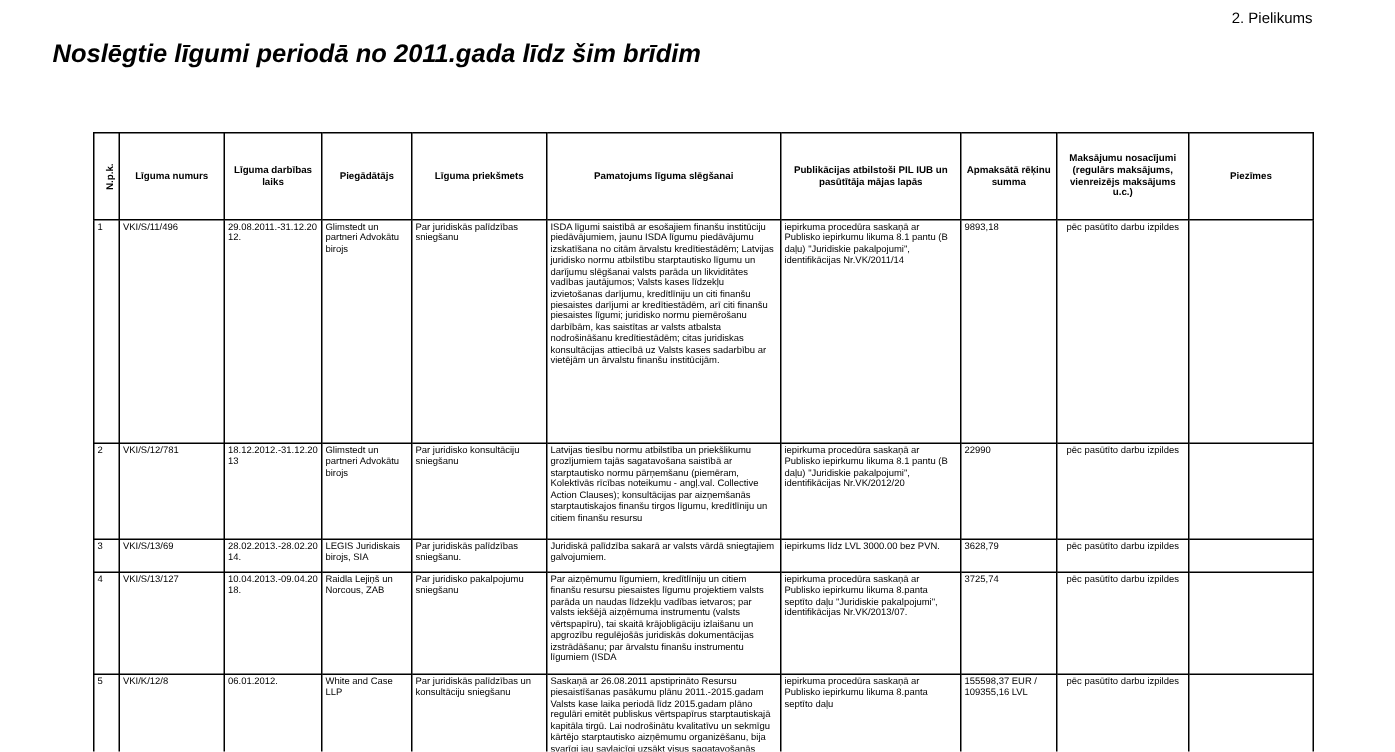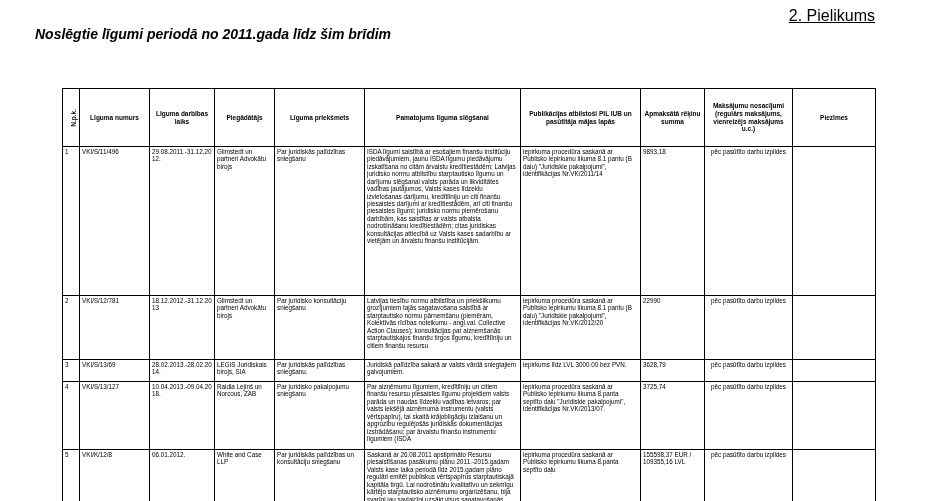--- a/index.html
+++ b/index.html
@@ -8,27 +8,26 @@
     width: 930px; height: 501px;
     background: #ffffff;
     font-family: "Liberation Sans", sans-serif;
     color: #000;
     overflow: hidden;
     position: relative;
   }
   .annex {
     position: absolute;
     top: 7px; right: 55px;
-    font-size: 16px;
-    text-decoration: underline;
+    font-size: 10px;
   }
   .doc-title {
     position: absolute;
     top: 26px; left: 35px;
-    font-size: 14px;
+    font-size: 17px;
     font-weight: bold;
     font-style: italic;
   }
   table.contracts {
     position: absolute;
     top: 88px; left: 62px;
     width: 813px;
     border-collapse: collapse;
     table-layout: fixed;
   }

